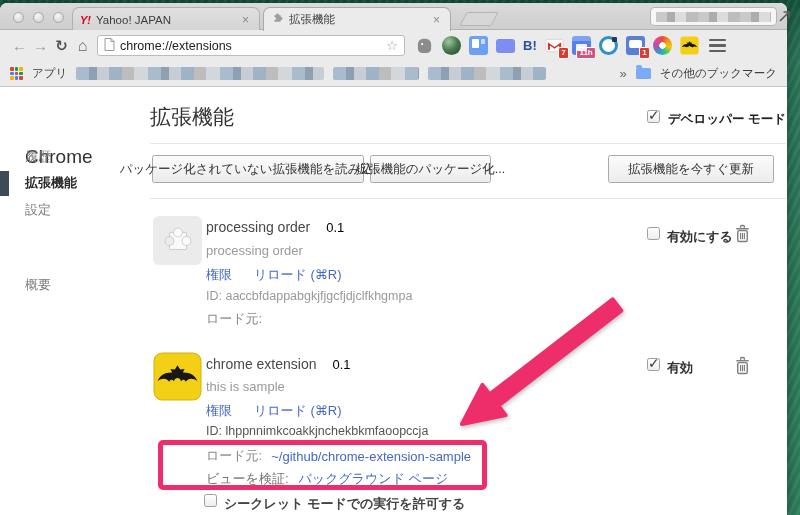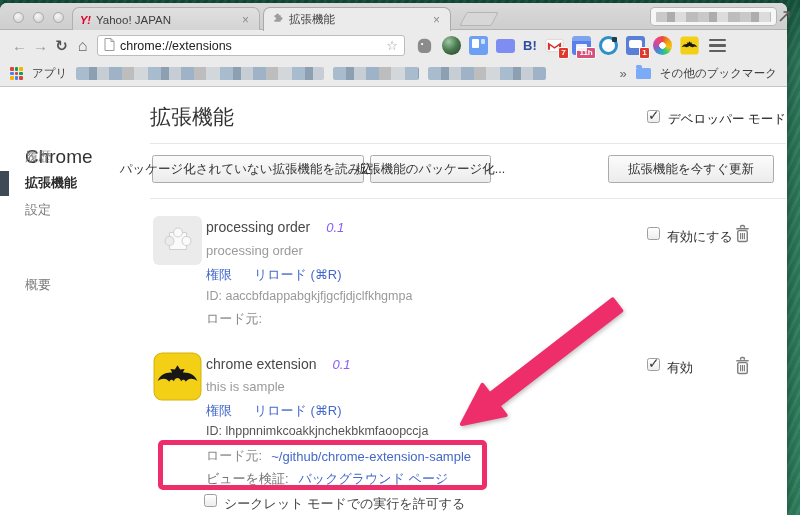--- a/index.html
+++ b/index.html
@@ -86,25 +86,25 @@
   .side-item.active { color:#2b2b2b; font-weight:bold; }
   .side-indicator { left:0; top:84px; width:9px; height:25px; background:#3e4a55; }
   .page-h1 { left:150px; top:16px; font-size:21px; color:#333; font-weight:500; }
   .hr { left:150px; width:636px; height:1px; background:#e7e7e7; }
   .btn { position:absolute; top:68px; height:28px; background:linear-gradient(#fbfbfb,#ececec);
          border:1px solid #aaa; border-radius:2.5px; font-size:12.5px; color:#333;
          display:flex; align-items:center; justify-content:center; white-space:nowrap; }
   .cb { position:absolute; width:13px; height:13px; border:1px solid #9f9f9f; border-radius:2.5px;
         background:linear-gradient(#fff,#ededed); }
   .cb.checked::after { content:"✓"; position:absolute; left:0px; top:-4px; font-size:14px; font-weight:bold; color:#3a3a3a; }
-  .lbl13 { font-size:13px; color:#333; }
+  .lbl13 { font-size:13px; color:#333;font-weight:bold; }
   .ext-icon-box { width:49px; height:49px; border-radius:6px; background:#ebebeb;
                   display:flex; align-items:center; justify-content:center; }
   .ext-name { font-size:14px; color:#484848; }
-  .ext-ver { font-size:13px; color:#8b5cf6; margin-left:16px;font-style:italic; }
+  .ext-ver { font-size:13px; color:#000000; margin-left:16px; }
   .ext-desc { font-size:13px; color:#9a9a9a; }
   .link { font-size:13px; color:#4368c9; }
   .ext-id { font-size:12.5px; color:#9a9a9a; }
   .dim-label { font-size:13px; color:#8a8a8a; }
   .dark-label { font-size:13px; color:#737373; }
   .row { display:flex; align-items:center; }
   .trash { width:19px; height:21px; }
   
   .ring { position:absolute; left:158px; top:437px; width:329px; height:50px; border:5px solid #ee2e6a;
           border-radius:5px; z-index:40; pointer-events:none; }

